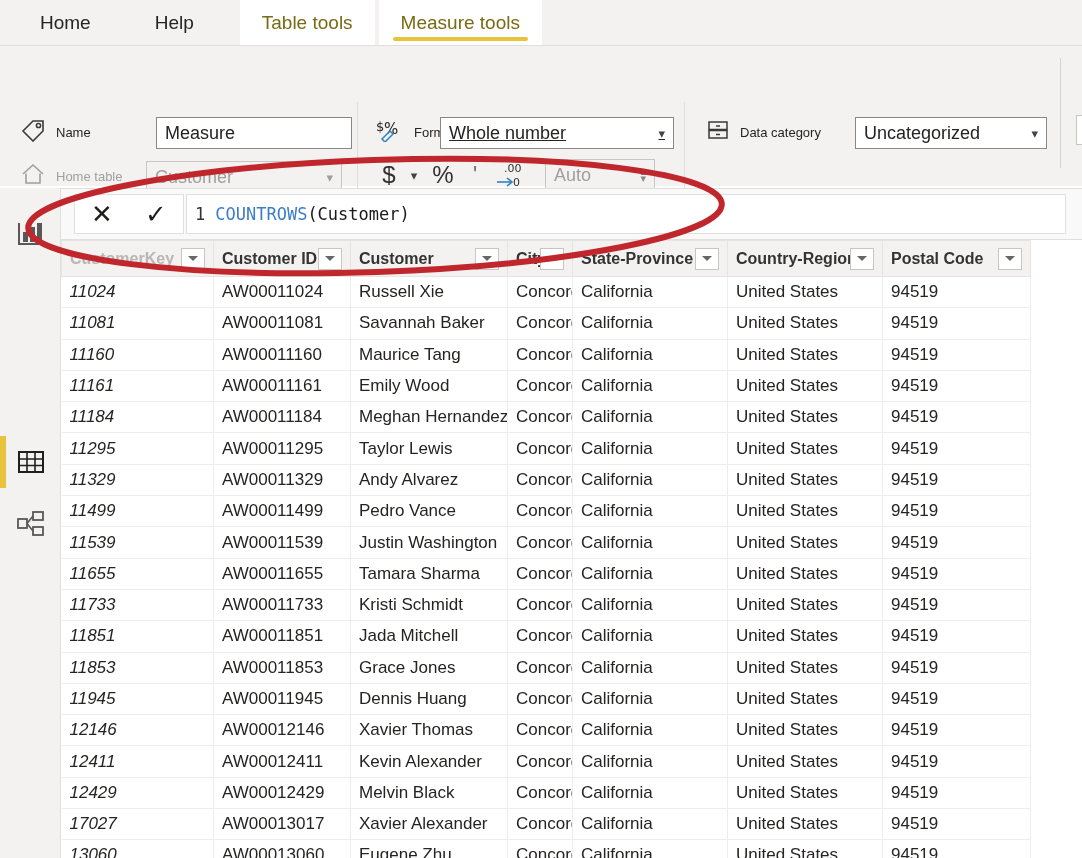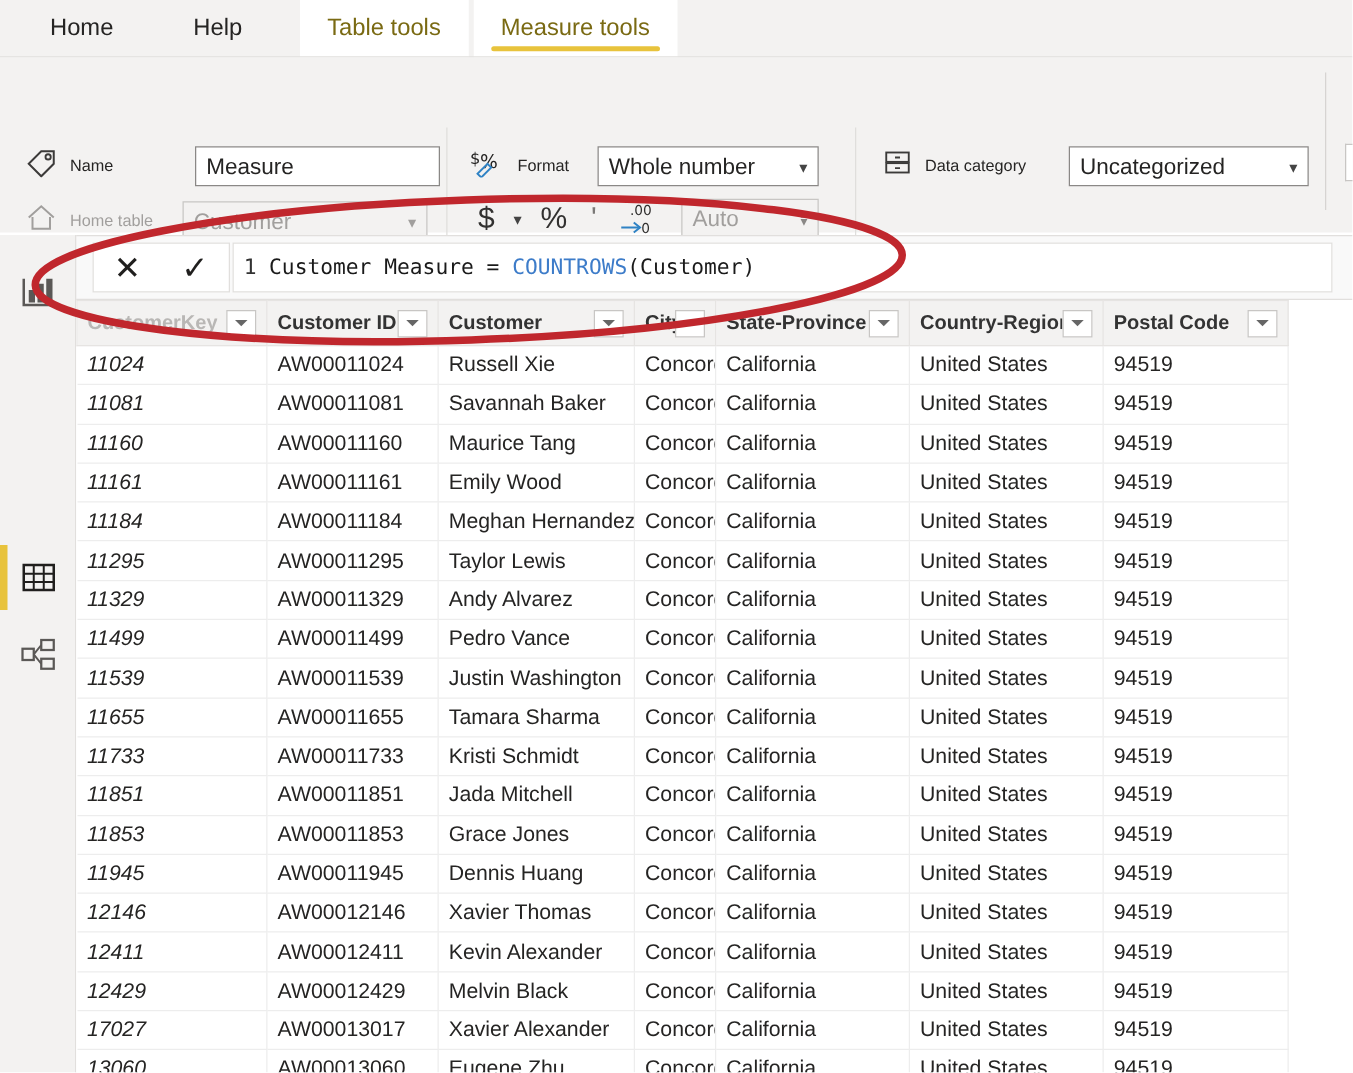--- a/index.html
+++ b/index.html
@@ -211,21 +211,21 @@
   <div class="field-row" style="left:376px; top:72px;">
     <span class="ico">
       <svg width="30" height="24" viewBox="0 0 30 24">
         <text x="0" y="13" font-family="DejaVu Sans, sans-serif" font-size="13" fill="#252423">$</text>
         <text x="8" y="16" font-family="DejaVu Sans, sans-serif" font-size="15" fill="#252423">%</text>
         <path d="M6 21 L14 13 L17 16 L9 24 Z" fill="none" stroke="#2f82c4" stroke-width="1.5"></path>
       </svg>
     </span>
     <span class="field-label" style="margin-left:8px">Format</span>
   </div>
-  <div class="tbox" style="position:absolute; left:478px; top:71px; width:177px;">
+  <div class="tbox" style="position:absolute; left:440px; top:71px; width:234px;text-decoration:underline;">
     <span>Whole number</span>
     <span class="chev">▾</span>
   </div>
 
   <div class="fmtbtn" style="left:378px; top:112px; width:22px; height:34px; font-size:24px;">
     <span>$</span>
   </div>
   <div class="fmtbtn" style="left:404px; top:112px; width:20px; height:34px; font-size:13px; color:#444;">
     <span>▾</span>
   </div>
@@ -277,21 +277,20 @@
 
 <div class="fbar"></div>
 
 <div class="fbtns">
   <span style="font-size:26px; color:#201f1e; line-height:1;">✕</span>
   <span style="font-size:26px; color:#201f1e; line-height:1;">✓</span>
 </div>
 
 <div class="finput">
   <span class="lineno">1</span>
-  <span>Customer Measure = </span>
   <span class="dax-fn">COUNTROWS</span>
   <span>(Customer)</span>
 </div>
 
 <div class="leftnav">
   <div class="navitem" style="top:18px;">
     <svg width="30" height="28" viewBox="0 0 30 28">
       <path d="M3 3 L3 24 L27 24" fill="none" stroke="#5a5856" stroke-width="2"></path>
       <rect x="7" y="12" width="5" height="10" fill="#5a5856"></rect>
       <rect x="14" y="7" width="5" height="15" fill="#5a5856"></rect>

